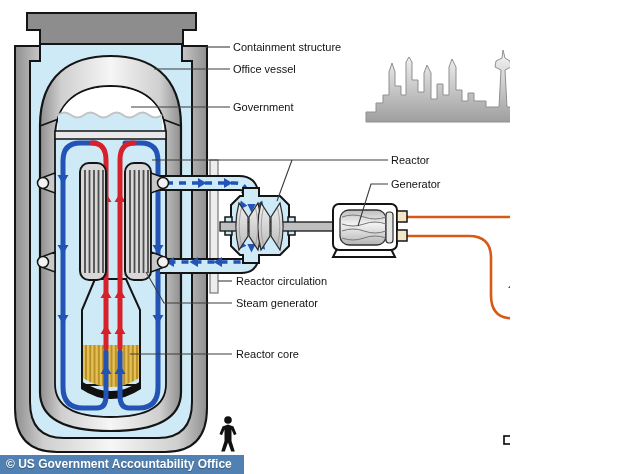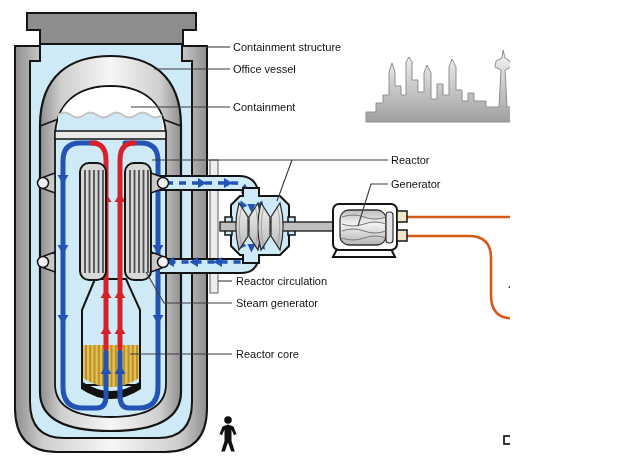--- a/index.html
+++ b/index.html
@@ -256,21 +256,24 @@
   </g>
 
   <g fill="#111">
     <circle cx="228" cy="420" r="3.8"></circle>
     <path d="M228,424.5 L233.5,426.5 236.5,434 234,435.2 231.5,429.5 231.5,441 234.8,451.5 231.2,451.5 228,442.5 224.8,451.5 221.2,451.5 224.5,441 224.5,429.5 222,435.2 219.5,434 222.5,426.5 Z"></path>
   </g>
 </svg>
 
 <div class="lbl" id="lbl-containment">Containment structure</div>
 <div class="lbl" id="lbl-vessel">Office vessel</div>
-<div class="lbl" id="lbl-pressurizer">Containment</div>
+<div class="lbl" id="lbl-pressurizer">Government</div>
 <div class="lbl" id="lbl-turbine">Reactor</div>
 <div class="lbl" id="lbl-generator">Generator</div>
 <div class="lbl" id="lbl-coolant">Reactor circulation</div>
 <div class="lbl" id="lbl-steamgen">Steam generator</div>
 <div class="lbl" id="lbl-core">Reactor core</div>
 
-
+<div id="credit-bar">
+  <span>© US Government Accountability Office</span>
 </div>
 
+</div>
+
 </body></html>

